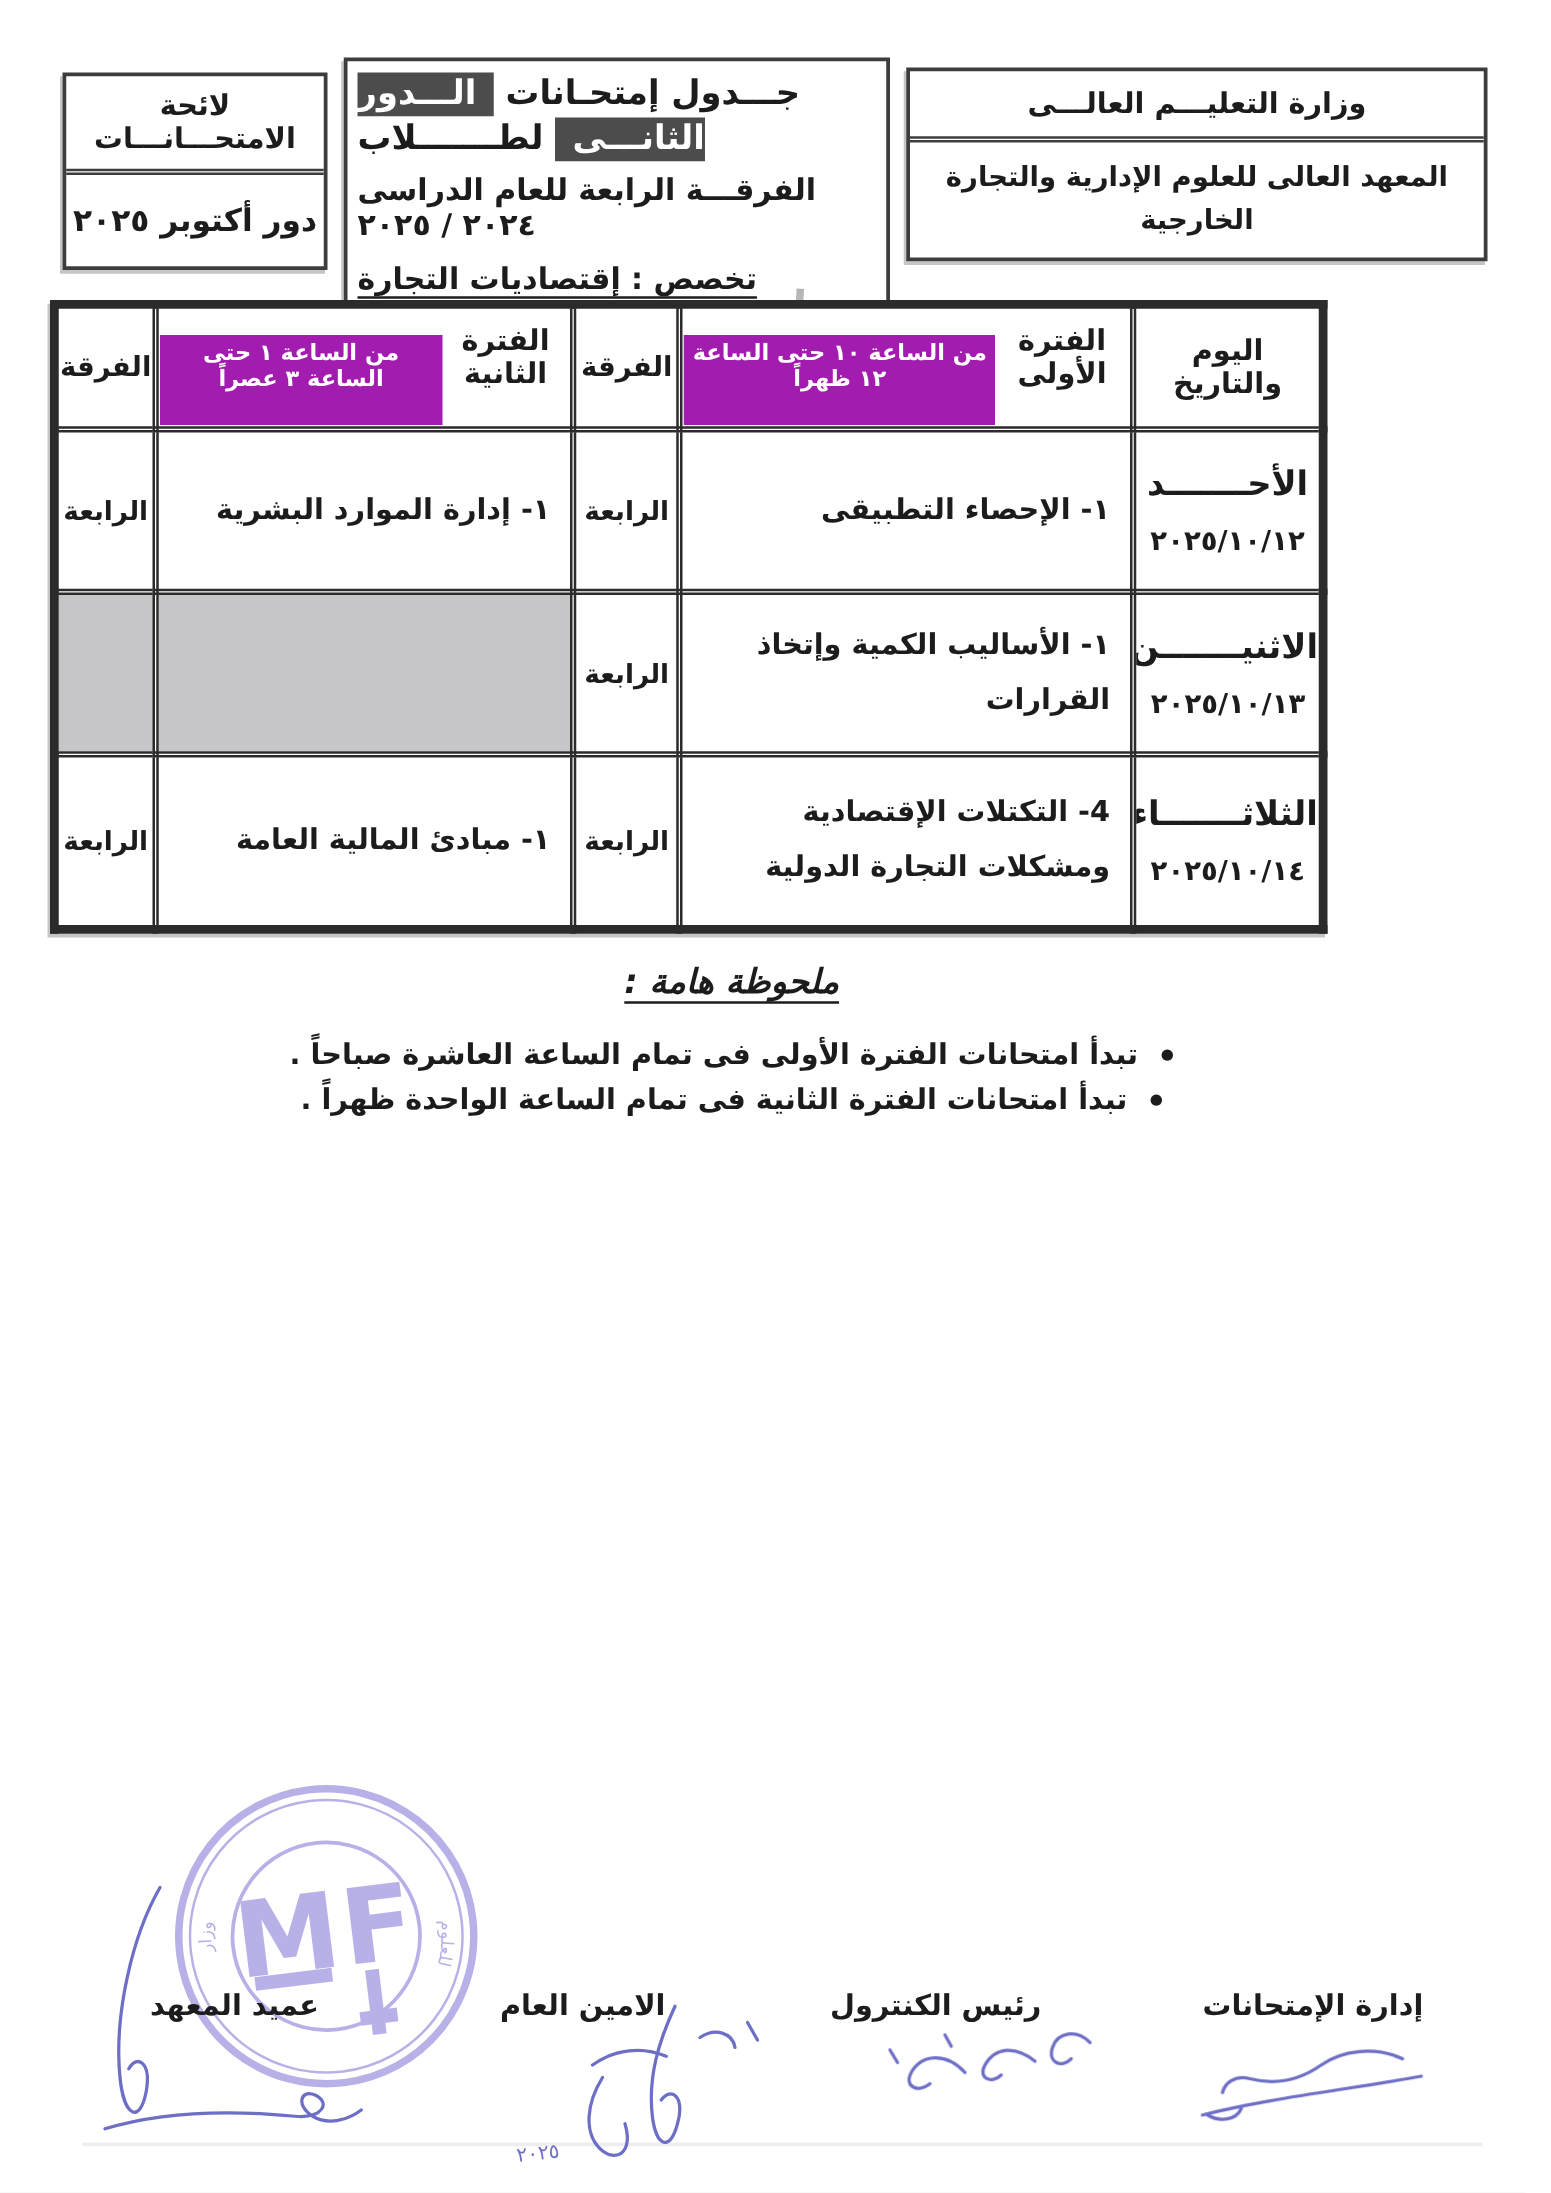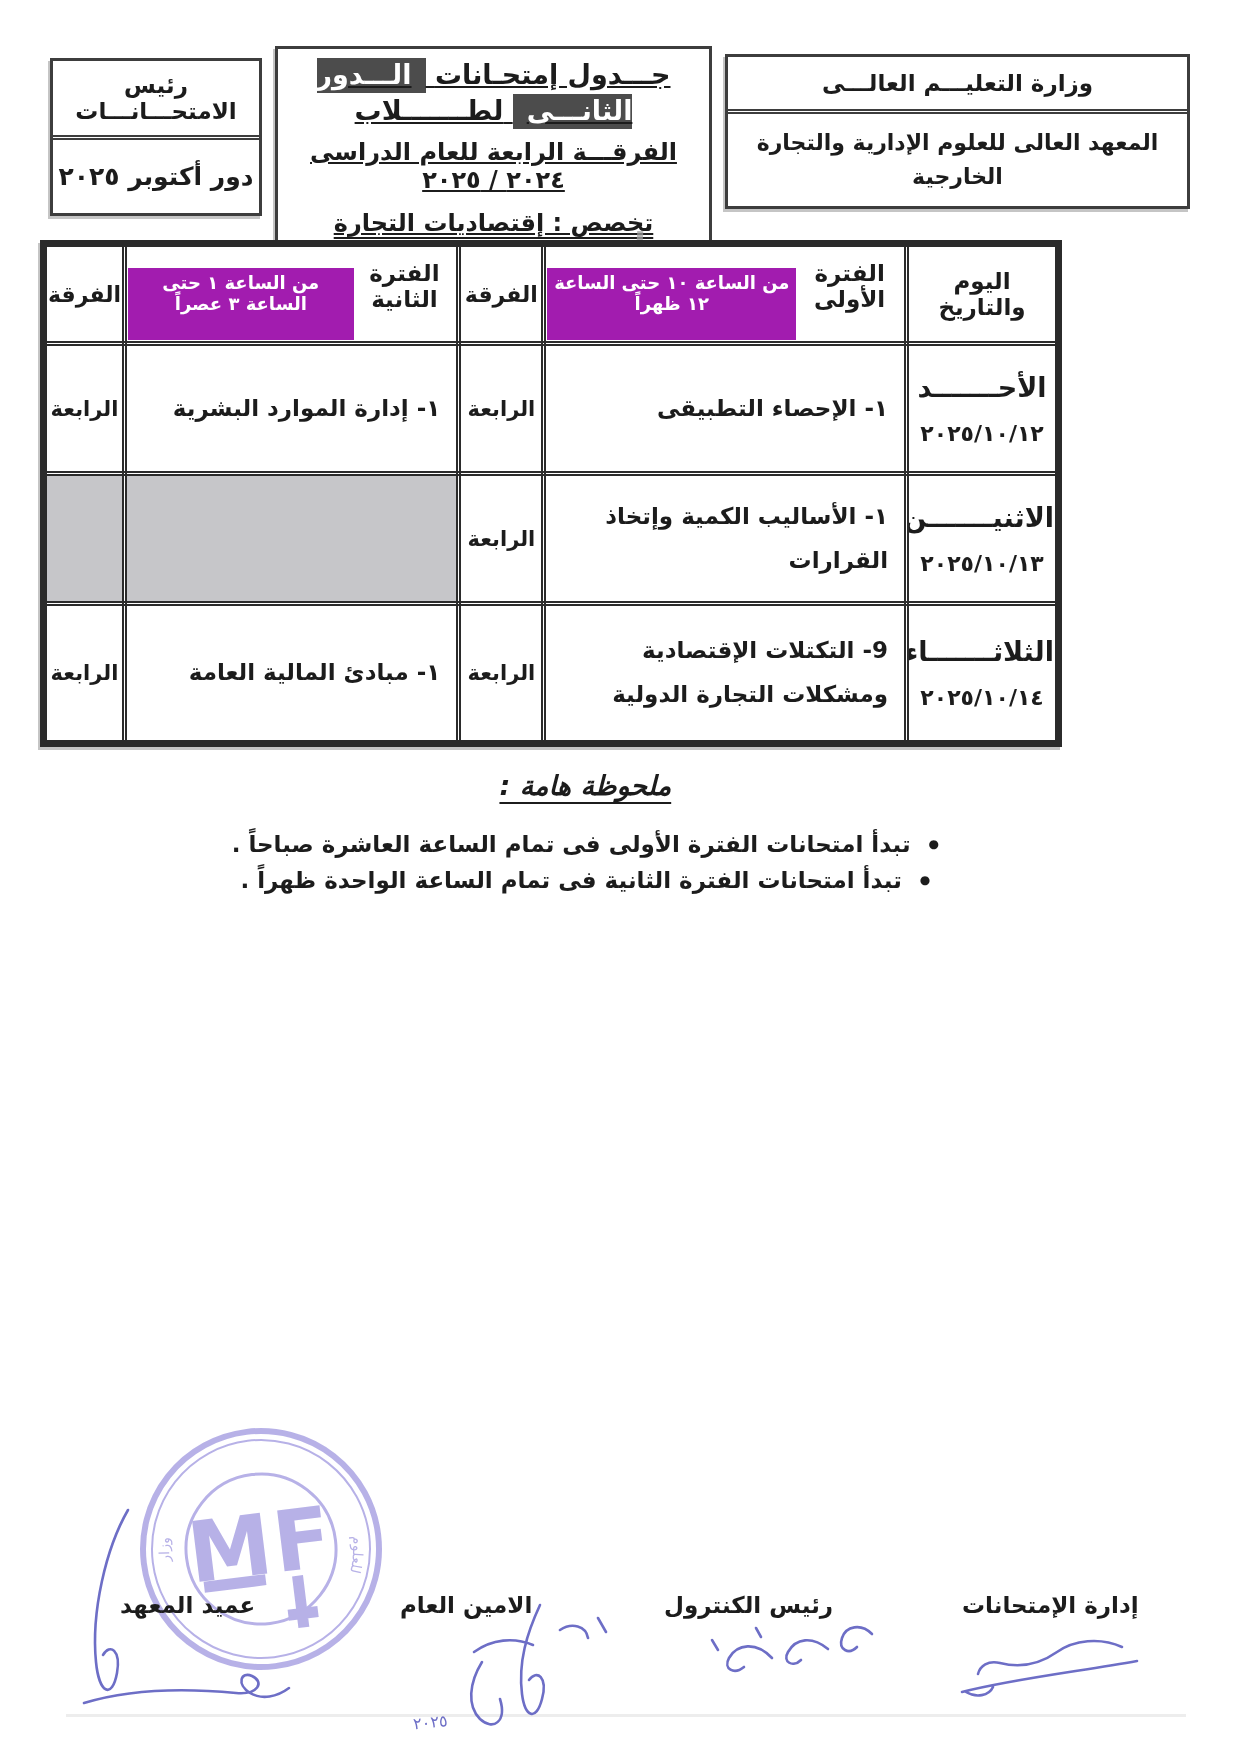--- a/index.html
+++ b/index.html
@@ -6,21 +6,21 @@
   .page {
     position:relative; width:1241px; height:1754px; margin:0 auto;
     background:#ffffff; overflow:hidden; direction:rtl;
     font-family:"DejaVu Sans", sans-serif; color:#1c1c1c;
   }
 
   
   .header { position:absolute; top:46px; left:50px; width:1140px; display:flex; gap:13px; align-items:flex-start; }
   .hbox { border:3px solid #3d3d3d; box-shadow:-2px 3px 0 rgba(140,140,140,.5); background:#fff; box-sizing:border-box; }
   .box-ministry { width:465px; margin-top:8px; }
-  .box-title    { flex:1; padding:8px 8px 12px; text-align:center;text-decoration:underline; }
+  .box-title    { flex:1; padding:8px 8px 12px; text-align:left; }
   .box-admin    { width:212px; margin-top:12px; }
   .cell { text-align:center; font-weight:bold; }
   .m1 { font-size:23px; padding:13px 6px; border-bottom:5px double #3d3d3d; }
   .m2 { font-size:22px; padding:12px 18px; line-height:1.55; }
   .a1 { font-size:23px; padding:11px 4px; border-bottom:5px double #3d3d3d; }
   .a2 { font-size:25px; padding:22px 4px; }
   .t1 { font-size:27px; font-weight:bold; margin-bottom:8px; line-height:1.35; }
   .t1 .hl { background:#4c4c4c; color:#ffffff; padding:1px 14px 3px; }
   .t2 { font-size:24px; font-weight:bold; margin-bottom:15px; }
   .t3 { font-size:24px; font-weight:bold; text-decoration:underline; text-underline-offset:6px; margin-bottom:8px; }
@@ -89,21 +89,21 @@
         <span>جـــدول إمتحـانات</span>
         <span class="hl">الـــدور الثانـــى</span>
         <span>لطـــــــلاب</span>
       </div>
       <div class="t2">الفرقـــة الرابعة للعام الدراسى ٢٠٢٤ / ٢٠٢٥</div>
       <div class="t3">تخصص : إقتصاديات التجارة الخارجية</div>
       <div class="t4">(عربى + إنجليزى) (لائحة جديدة)</div>
     </div>
 
     <div class="hbox box-admin">
-      <div class="cell a1">رئيس الامتحـــانـــات</div>
+      <div class="cell a1">لائحة الامتحـــانـــات</div>
       <div class="cell a2">دور أكتوبر ٢٠٢٥</div>
     </div>
   </div>
 
   <div class="artifact-streak"></div>
 
   <div class="exam-table-wrap">
     <table class="exam">
       <colgroup>
         <col style="width:150px">
@@ -151,21 +151,21 @@
         <td class="grade">الرابعة</td>
         <td class="subject shaded"></td>
         <td class="grade shaded"></td>
       </tr>
 
       <tr class="r3">
         <td class="daycell">
           <div class="day-name">الثلاثـــــــاء</div>
           <div class="day-date">٢٠٢٥/١٠/١٤</div>
         </td>
-        <td class="subject">9- التكتلات الإقتصادية ومشكلات التجارة الدولية</td>
+        <td class="subject">4- التكتلات الإقتصادية ومشكلات التجارة الدولية</td>
         <td class="grade">الرابعة</td>
         <td class="subject">١- مبادئ المالية العامة</td>
         <td class="grade">الرابعة</td>
       </tr>
     </tbody>
       </table>
   </div>
 
   <div class="notes">
     <div class="notes-title">ملحوظة هامة :</div>

